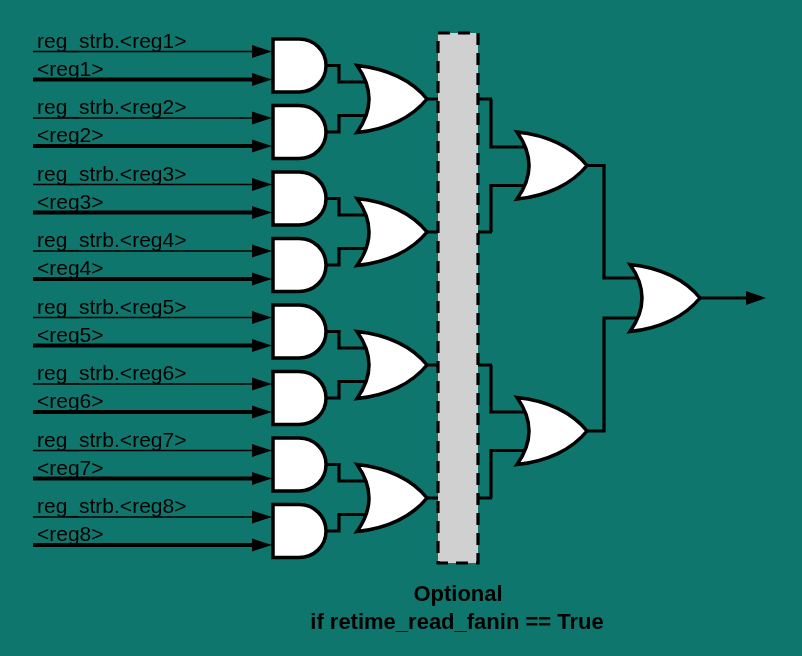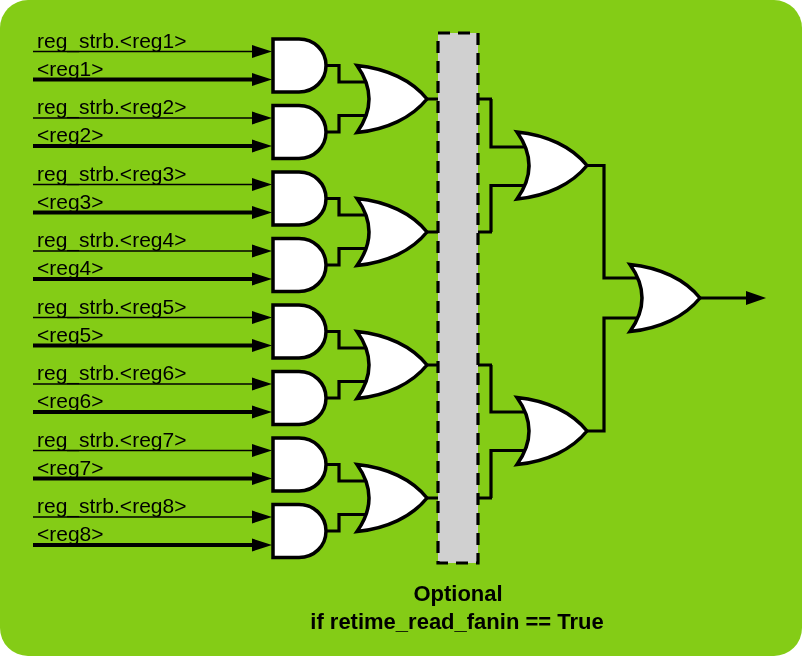--- a/index.html
+++ b/index.html
@@ -1,16 +1,16 @@
 <!DOCTYPE html>
 <html><head>
 <meta charset="utf-8">
 <style>
   html, body { margin: 0; padding: 0; background: #ffffff; }
-  .stage { width: 802px; height: 656px; position: relative; background: #84cc16; border-radius: 28px; }
+  .stage { width: 802px; height: 656px; position: relative; background: #0f766e; }
   svg { display: block; }
   .lbl {
     font-family: "Liberation Sans", sans-serif;
     font-size: 21px;
     fill: #000000;
   }
   .cap {
     font-family: "Liberation Sans", sans-serif;
     font-size: 22px;
     font-weight: bold;

